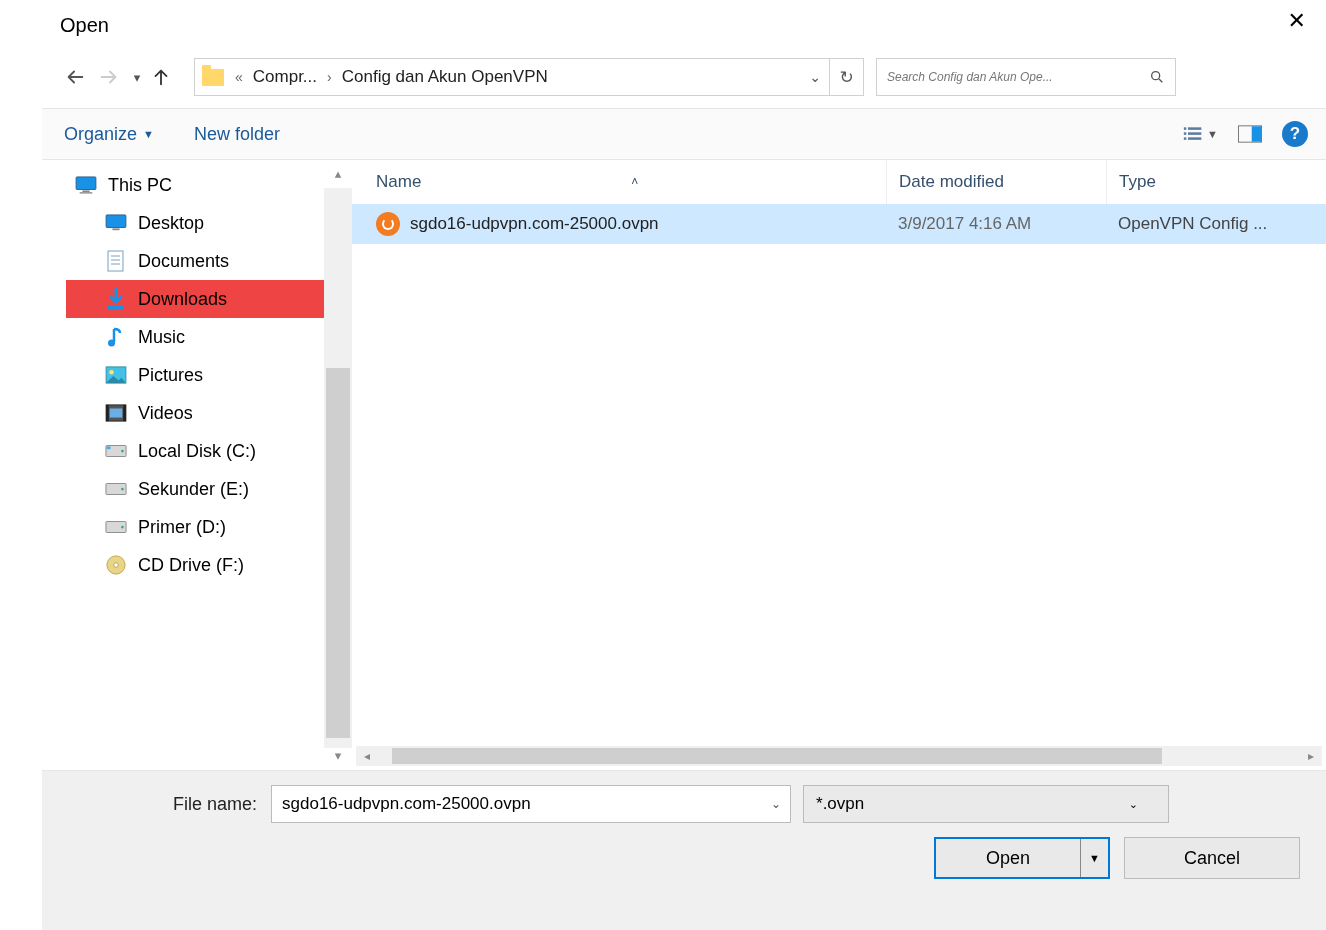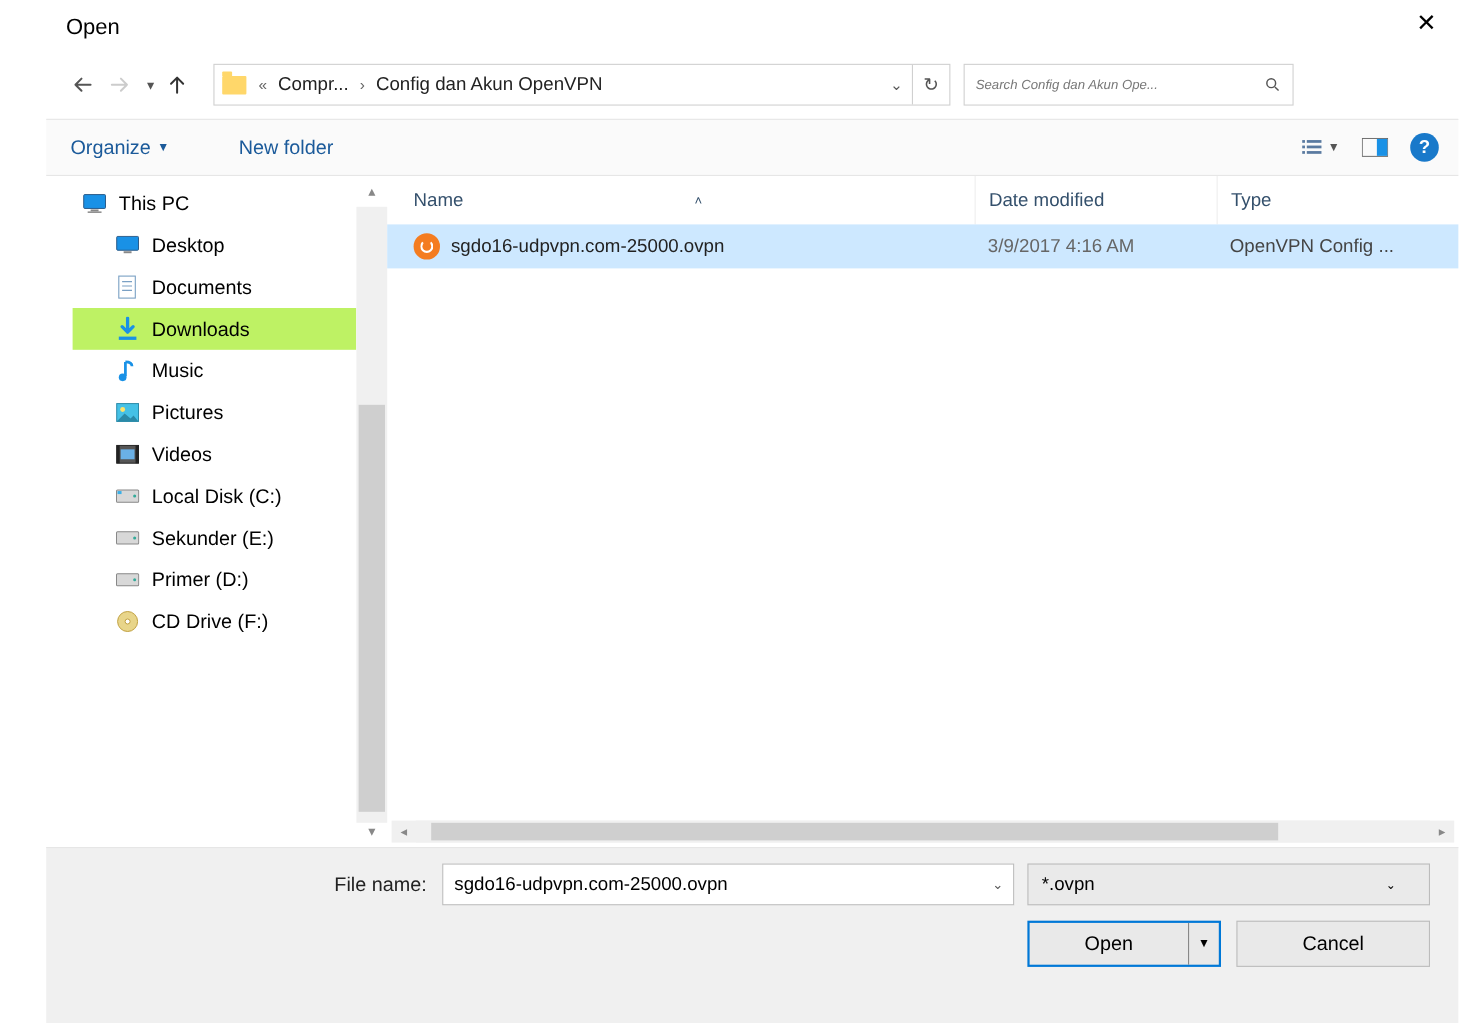--- a/index.html
+++ b/index.html
@@ -26,39 +26,39 @@
     .bc-right { width: 28px; text-align: center; color: #555; font-size: 14px; border-left: 0; }
     .bc-refresh { width: 34px; text-align: center; color: #555; border-left: 1px solid #d0d0d0; height: 100%; display: flex; align-items: center; justify-content: center; font-size: 17px; }
 
     .search-box { width: 300px; border: 1px solid #d0d0d0; height: 38px; display: flex; align-items: center; padding: 0 10px; }
     .search-box input { border: none; outline: none; font-size: 12px; color: #333; width: 100%; background: transparent; font-family: inherit; font-style: italic; }
     .search-box input::placeholder { color: #777; font-style: italic; }
     .search-icon { color: #555; font-size: 16px; padding-left: 6px; }
 
     
     .cmdbar { display: flex; align-items: center; justify-content: space-between; padding: 8px 18px 8px 22px; border-top: 1px solid #e6e6e6; border-bottom: 1px solid #e6e6e6; height: 52px; background: #fafafa; }
-    .cmd-left { display: flex; align-items: center; gap: 63px; }
+    .cmd-left { display: flex; align-items: center; gap: 40px; }
     .cmd-link { color: #1b5a9a; font-size: 18px; display: flex; align-items: center; gap: 6px; }
     .cmd-right { display: flex; align-items: center; gap: 20px; }
     .view-btn { color: #555; font-size: 18px; display: flex; align-items: center; gap: 4px; }
     .help-circle { width: 26px; height: 26px; border-radius: 50%; background: #1979ca; color: #fff; display: flex; align-items: center; justify-content: center; font-weight: bold; font-size: 17px; }
 
     
     .main { display: flex; flex: 1; min-height: 0; }
 
     
     .tree-wrap { display: flex; width: 310px; }
     .tree { width: 282px; padding: 6px 0 0 24px; font-size: 18px; overflow: hidden; }
     .tree-scroll { width: 28px; display: flex; flex-direction: column; padding-top: 6px; }
     .tree-scroll-up, .tree-scroll-dn { height: 22px; text-align: center; color: #888; font-size: 13px; }
     .tree-scroll-track { flex: 1; background: #f0f0f0; position: relative; }
     .tree-scroll-thumb { position: absolute; left: 2px; right: 2px; top: 180px; height: 370px; background: #cfcfcf; }
     .tree-node { display: flex; align-items: center; gap: 10px; padding: 8px 0 8px 8px; }
     .tree-node.level1 { padding-left: 38px; }
-    .tree-node.sel { background: #bef264; }
+    .tree-node.sel { background: #ef4444; }
     .tree-gap { height: 28px; }
     .ticon { width: 24px; height: 22px; display: inline-flex; align-items: center; justify-content: center; font-size: 18px; }
 
     
     .files { flex: 1; display: flex; flex-direction: column; border-left: 0; position: relative; }
     .cols { display: flex; align-items: center; height: 44px; padding-left: 24px; color: #34506c; font-size: 17px; }
     .col-name { width: 510px; display: flex; align-items: center; gap: 210px; }
     .col-sort { font-size: 12px; color: #34506c; }
     .col-date { width: 220px; border-left: 1px solid #eee; padding-left: 12px; height: 44px; display: flex; align-items: center; }
     .col-type { border-left: 1px solid #eee; padding-left: 12px; height: 44px; display: flex; align-items: center; }
@@ -69,21 +69,21 @@
     .ftype-cell { padding-left: 12px; font-size: 17px; color: #444; }
     .ovpn-icon { width: 24px; height: 24px; border-radius: 50%; background: #f47c20; display: flex; align-items: center; justify-content: center; }
     .ovpn-icon-inner { width: 12px; height: 12px; border: 2.5px solid #fff; border-radius: 50%; border-top-color: transparent; }
     .hscroll { height: 20px; background: #f0f0f0; display: flex; align-items: center; margin: 0 4px 4px 4px; position: absolute; bottom: 0; left: 0; right: 0; }
     .hscroll .arrow { width: 22px; text-align: center; color: #888; font-size: 12px; }
     .hscroll .track { flex: 1; background: #f0f0f0; position: relative; height: 100%; }
     .hscroll .thumb { position: absolute; top: 2px; bottom: 2px; left: 14px; width: 770px; background: #cfcfcf; }
 
     
     .bottom { background: #f0f0f0; padding: 14px 26px 14px 0; height: 160px; border-top: 1px solid #e6e6e6; }
-    .fname-row { display: flex; align-items: center; gap: 12px; justify-content: flex-end; margin-bottom: 14px; }
+    .fname-row { display: flex; align-items: center; gap: 12px; justify-content: center; margin-bottom: 14px; }
     .fname-label { font-size: 18px; color: #222; margin-right: 2px; }
     .fname-input { width: 520px; height: 38px; border: 1px solid #bcbcbc; background: #fff; padding: 0 30px 0 10px; font-size: 17px; font-family: inherit; position: relative; }
     .filter-sel { width: 366px; height: 38px; border: 1px solid #bcbcbc; background: #eaeaea; padding: 0 30px 0 12px; font-size: 17px; font-family: inherit; display: flex; align-items: center; justify-content: space-between; }
     .btn-row { display: flex; gap: 14px; justify-content: flex-end; }
     .btn { height: 42px; border: 1px solid #bcbcbc; background: #e9e9e9; font-size: 18px; display: flex; align-items: center; justify-content: center; }
     .btn.open { width: 176px; border: 2px solid #0078d7; }
     .btn.open .split { border-left: 1px solid #888; width: 28px; height: 100%; display: flex; align-items: center; justify-content: center; }
     .btn.open .lbl { flex: 1; text-align: center; }
     .btn.cancel { width: 176px; }
     .chev-down { font-size: 11px; }

